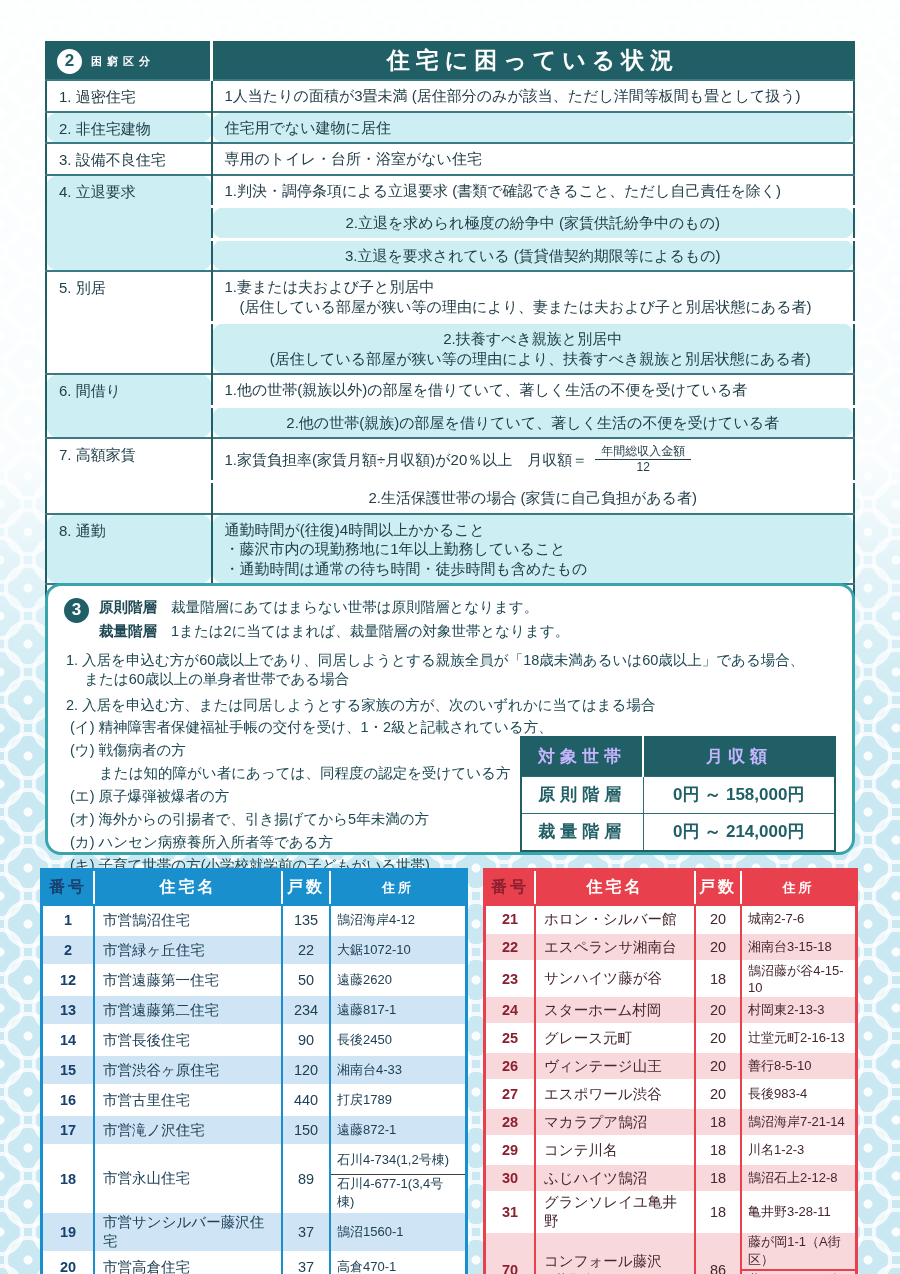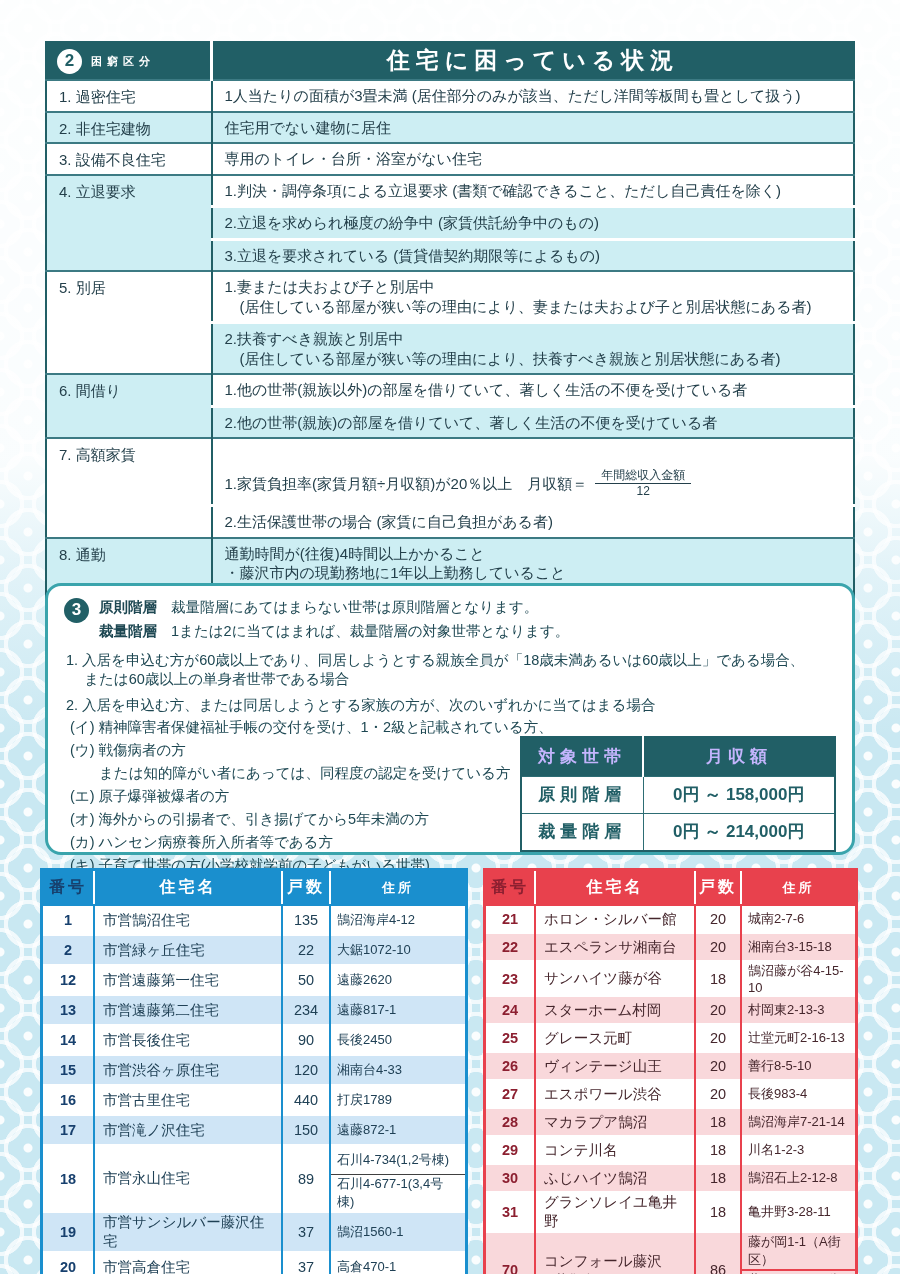--- a/index.html
+++ b/index.html
@@ -21,30 +21,30 @@
   .sec2{left:45px;top:41px;width:810px;}
   .tbl-hard{border-collapse:collapse;table-layout:fixed;width:810px;background:#fff;
     border:2px solid #215f66;color:#233f4a;font-size:15px;line-height:1.3;}
   .tbl-hard td{vertical-align:middle;}
   .tbl-hard .h-lbl,.tbl-hard .h-cnt{background:#215f66;color:#fff;font-weight:bold;height:34px;}
   .tbl-hard .h-lbl{width:152px;border-right:3px solid #fff;padding-left:10px;}
   .tbl-hard .h-lbl .htxt{letter-spacing:5px;font-size:11px;}
   .tbl-hard .h-cnt{text-align:center;letter-spacing:6px;font-size:23px;}
   .tbl-hard .lbl{width:152px;padding:3px 8px 3px 12px;border-right:2px solid #215f66;vertical-align:top;padding-top:6px;}
   .tbl-hard .cnt{padding:5px 12px;white-space:pre-line;}
-  .tbl-hard .tint{background:#cdeef3;}
+  .tbl-hard .tint{background:#cdeef3;border-radius:13px;}
   .tbl-hard tr.group-start td{border-top:2px solid #3c7a83;}
   .tbl-hard tr:first-child td{border-top:none;}
-  .tbl-hard td.sub{border-top:3px solid #fff;}
+  .tbl-hard td.sub{border-top:3px solid #fff;text-align:center;}
   .hbadge-wrap{display:flex;align-items:center;gap:9px;}
   .badge{display:inline-flex;align-items:center;justify-content:center;width:25px;height:25px;border-radius:50%;
     font-weight:800;font-size:17px;flex:0 0 auto;}
   .badge-light{background:#fff;color:#215f66;}
   .badge-dark{background:#215f66;color:#fff;}
-  .frow{display:flex;align-items:center;gap:8px;flex-wrap:nowrap;margin-top:24px;}
+  .frow{display:flex;align-items:center;gap:8px;flex-wrap:nowrap;}
   .fraction{display:inline-flex;flex-direction:column;align-items:center;line-height:1.25;font-size:12px;}
   .fraction .num{border-bottom:1.5px solid #233f4a;padding:0 6px;}
 
   
   .sec3{left:45px;top:583px;width:810px;height:272px;background:#ffffff;border:3px solid #3aa4ac;
     border-radius:16px;box-sizing:border-box;padding:12px 16px 10px 16px;color:#1d4752;font-size:14.5px;line-height:1.34;}
   .s3-head{display:flex;gap:10px;align-items:flex-start;margin-bottom:4px;}
   .s3-intro .intro-line{margin-bottom:5px;}
   .s3-intro .term{font-weight:bold;margin-right:14px;}
   .p1{padding-left:1.25em;text-indent:-1.25em;margin:4px 0 6px 2px;white-space:pre-line;}

